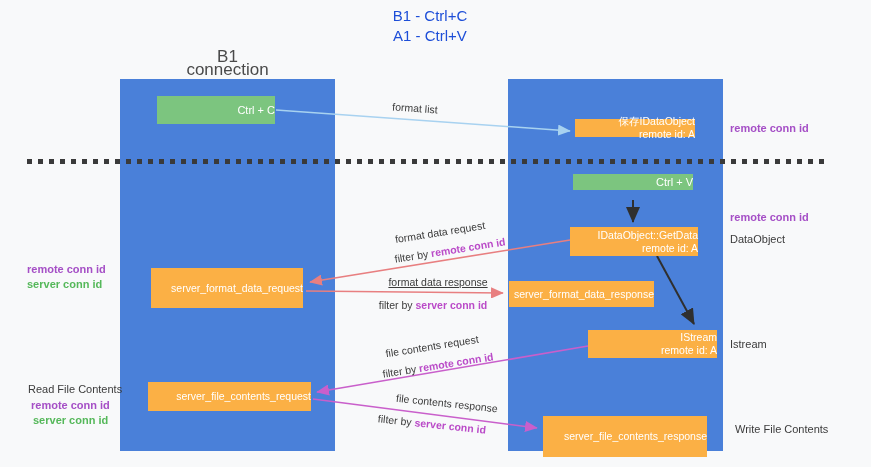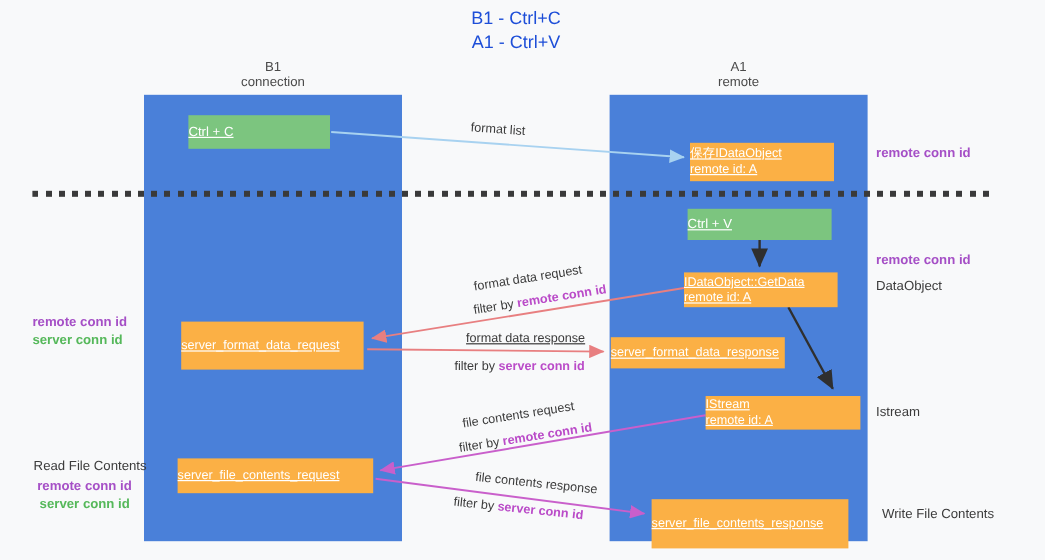--- a/index.html
+++ b/index.html
@@ -4,44 +4,44 @@
 <style>
   html,body{margin:0;padding:0;background:#f8f9fa;}
   #stage{position:relative;width:871px;height:467px;background:#f8f9fa;overflow:hidden;
          font-family:"Liberation Sans", sans-serif;color:#3b3b3b;}
 
   
   .title{position:absolute;left:310px;top:6px;width:240px;text-align:center;
          font-size:15px;line-height:20px;color:#1d4ed8;}
 
   
-  .colhdr{position:absolute;width:215px;text-align:center;font-size:11px;line-height:13px;color:#4a4a4a;}
+  .colhdr{position:absolute;width:215px;text-align:center;font-size:17px;line-height:13px;color:#4a4a4a;}
   .colhdr.left{left:120px;top:50px;}
   .colhdr.right{left:508px;top:50px;}
 
   
   .col{position:absolute;top:79px;width:215px;height:372px;background:#4a80d9;}
   .col.left{left:120px;}
   .col.right{left:508px;}
 
   
   .dash{position:absolute;left:27px;top:159px;width:803px;height:5px;
         background:repeating-linear-gradient(90deg,#3a3a3a 0 5px,rgba(0,0,0,0) 5px 11px);z-index:4;}
 
   
   svg.arrows{position:absolute;left:0;top:0;z-index:3;}
 
   
-  .node{position:absolute;z-index:5;display:flex;flex-direction:column;align-items:flex-start;
-        justify-content:center;color:#fff;font-size:11px;line-height:13px;text-align:center;text-decoration:underline;}
+  .node{position:absolute;z-index:5;display:flex;flex-direction:column;align-items:flex-end;
+        justify-content:center;color:#fff;font-size:11px;line-height:13px;text-align:center;}
   .node.green{background:#7cc57f;}
   .node.orange{background:#fbb045;font-size:10.5px;}
   #n-ctrl-c{left:157px;top:96px;width:118px;height:28px;}
-  #n-save{left:575px;top:119px;width:120px;height:32px;}
-  #n-ctrl-v{left:573px;top:174px;width:120px;height:26px;}
+  #n-save{left:575px;top:119px;width:120px;height:18px;}
+  #n-ctrl-v{left:573px;top:174px;width:120px;height:16px;}
   #n-getdata{left:570px;top:227px;width:128px;height:29px;}
   #n-fmt-req{left:151px;top:268px;width:152px;height:40px;}
   #n-fmt-resp{left:509px;top:281px;width:145px;height:26px;}
   #n-istream{left:588px;top:330px;width:129px;height:28px;}
   #n-file-req{left:148px;top:382px;width:163px;height:29px;}
   #n-file-resp{left:543px;top:416px;width:164px;height:41px;}
 
   
   .alabel{position:absolute;z-index:6;font-size:10.5px;white-space:nowrap;color:#3b3b3b;
           transform-origin:center;}
@@ -78,24 +78,20 @@
 <div id="stage">
 
   <div class="title">
     <div>B1 - Ctrl+C</div>
     <div>A1 - Ctrl+V</div>
   </div>
 
   <div class="colhdr left">
     <div>B1</div>
     <div>connection</div>
-  </div>
-  <div class="colhdr right">
-    <div>A1</div>
-    <div>remote</div>
   </div>
 
   <div class="col left"></div>
   <div class="col right"></div>
 
   <div class="dash"></div>
 
   <svg class="arrows" width="871" height="467">
     <defs>
       <marker id="m-blue" markerWidth="9" markerHeight="7" refX="7.5" refY="3.5" orient="auto">

